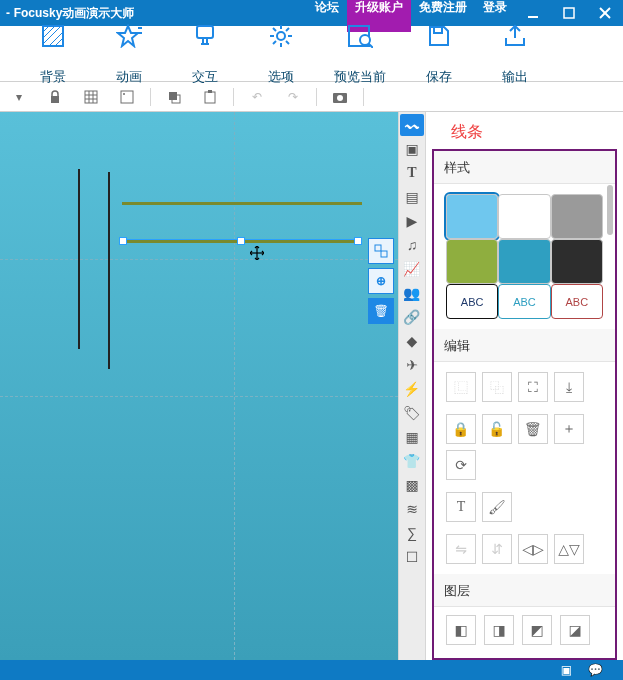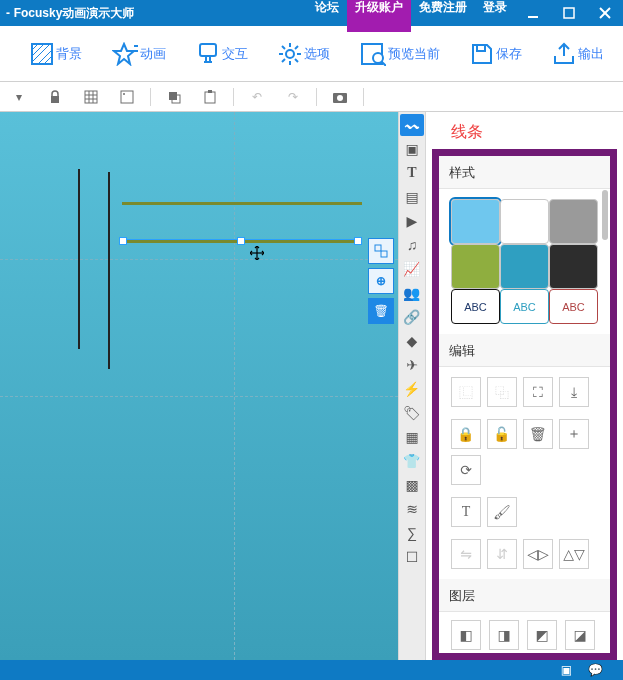--- a/index.html
+++ b/index.html
@@ -5,21 +5,21 @@
 *{box-sizing:border-box;margin:0;padding:0;font-family:"Microsoft YaHei",Arial,sans-serif;font-size:12px;}
 body{width:623px;height:680px;overflow:hidden;background:#fff;}
 .titlebar{height:26px;background:#0e7ac4;color:#fff;display:flex;align-items:center;padding:0 0 0 6px;font-weight:bold;}
 .titlebar .title{flex:0 0 auto;font-size:13px;}
 .titlebar .spacer{flex:1;}
 .titlebar .tb-link{padding:0 8px;height:38px;line-height:26px;cursor:pointer;}
 .titlebar .tb-hot{background:#a21caf;}
 .win-btn{width:36px;height:26px;display:flex;align-items:center;justify-content:center;cursor:pointer;}
 .win-btn svg{stroke:#fff;}
 .maintabs{height:56px;background:#fff;border-bottom:1px solid #d0d0d0;display:flex;align-items:center;padding-left:30px;gap:30px;}
-.mtab{display:flex;flex-direction:row;align-items:center;gap:2px;color:#3b82f6;cursor:pointer;min-width:46px;}
+.mtab{display:flex;flex-direction:column;align-items:center;gap:18px;color:#0c4a6e;cursor:pointer;min-width:46px;}
 .mtab .ic{height:28px;display:flex;align-items:center;}
 .mtab .lbl{font-size:13px;}
 .seconddiv{height:30px;border-bottom:1px solid #d0d0d0;display:flex;align-items:center;padding-left:6px;gap:10px;}
 .tool-ic{width:26px;height:26px;display:flex;align-items:center;justify-content:center;color:#6e6e6e;cursor:pointer;}
 .tool-ic.disabled{color:#c0c0c0;}
 .sep{width:0;height:18px;border-left:1px solid #d6d6d6;}
 .workspace{position:relative;height:548px;display:flex;}
 .canvas{position:relative;flex:0 0 398px;height:548px;background:linear-gradient(#59c0d9,#3b9fb9);}
 .ruler-v{position:absolute;left:234px;top:0;bottom:0;width:0;border-left:1px dashed #7ab2c4;}
 .ruler-h1{position:absolute;left:0;right:0;top:147px;height:0;border-top:1px dashed #7ab2c4;}
@@ -27,21 +27,21 @@
 .vline{position:absolute;width:2px;background:#222;}
 .hline{position:absolute;height:3px;background:#7a8a2d;}
 .selbox{position:absolute;border:1px solid #2aa0ff;}
 .handle{position:absolute;width:8px;height:8px;background:#fff;border:1px solid #2aa0ff;}
 .move-cur{position:absolute;width:14px;height:14px;}
 .iconcol{flex:0 0 28px;background:#ececec;border-left:1px solid #d6d6d6;border-right:1px solid #d6d6d6;display:flex;flex-direction:column;align-items:center;padding-top:2px;gap:2px;}
 .iconcol .citem{width:24px;height:22px;display:flex;align-items:center;justify-content:center;color:#555;font-size:14px;cursor:pointer;}
 .iconcol .active{background:#1e88e5;color:#fff;border-radius:2px;}
 .rightpanel{flex:1;background:#fff;display:flex;flex-direction:column;}
 .rp-title{padding:10px 14px 6px;color:#ef4444;font-size:16px;margin-left:11px;}
-.rp-inner{flex:1;margin:0 6px 0 6px;border:7px solid #701a75;overflow:hidden;position:relative;}
+.rp-inner{flex:1;margin:0 6px 0 6px;border:2px solid #701a75;overflow:hidden;position:relative;}
 .section-h{padding:8px 10px 6px;color:#333;font-size:13px;background:#f7f7f7;border-bottom:1px solid #e4e4e4;}
 .swatches{display:grid;grid-template-columns:repeat(3,1fr);gap:0;padding:10px 12px;}
 .sw{height:45px;border:1px solid #c8c8c8;border-radius:4px;}
 .sw.sel{outline:2px solid #0e7ac4;}
 .sw-abc{height:35px;border:1px solid #888;border-radius:4px;display:flex;align-items:center;justify-content:center;font-size:11px;color:#203a6b;}
 .edit-grid{display:flex;flex-wrap:wrap;gap:6px;padding:10px 12px;}
 .ebtn{width:30px;height:30px;border:1px solid #d0d0d0;background:#fff;display:flex;align-items:center;justify-content:center;color:#666;cursor:pointer;font-size:14px;}
 .ebtn.disabled{color:#cfcfcf;}
 .scrollb{position:absolute;right:2px;top:34px;width:6px;height:50px;background:#c3c3c3;border-radius:3px;}
 .plane-row{display:flex;gap:8px;padding:8px 12px 10px;}

